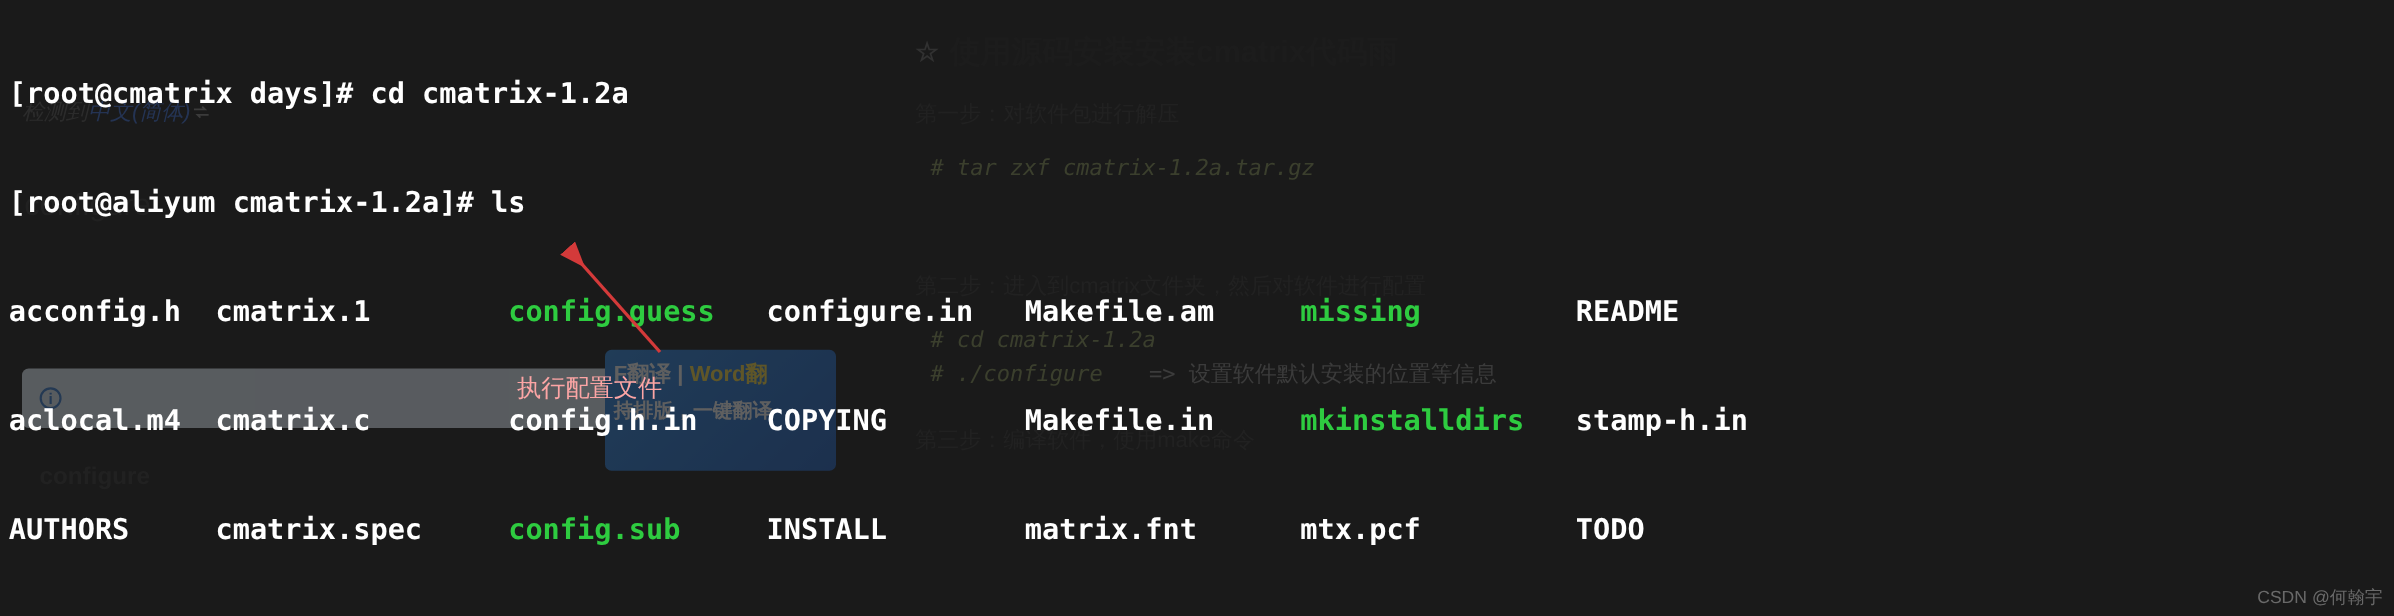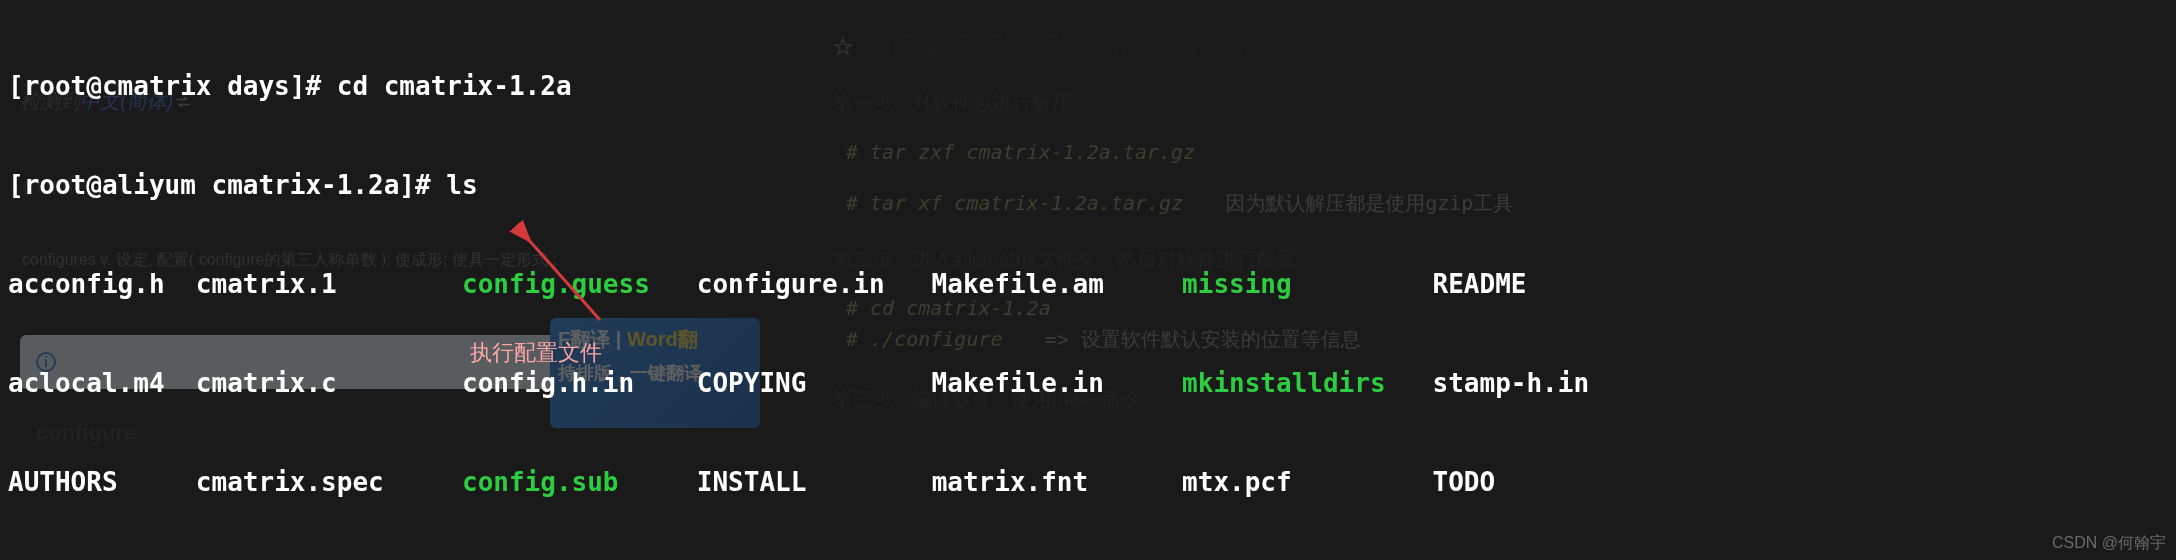--- a/index.html
+++ b/index.html
@@ -181,41 +181,36 @@
     <div class="lang-bar">
       <span>检测到</span>
       <span class="sel">中文(简体)</span>
       <span class="swap-icon">
         <svg viewBox="0 0 24 24" width="20" height="20">
             <path d="M4 9h12l-3-3M20 15H8l3 3" stroke="#888" stroke-width="2" fill="none"></path>
           </svg>
       </span>
     </div>
     <div class="bg-word">configure</div>
-    <div class="bg-def">configures   v. 设定, 配置( configure的第三人称单数 ); 使成形; 使具一定形式 ;</div>
     <div class="bg-tip">
       <span class="dot">i</span>
     </div>
     <div class="bg-conf">configure</div>
     <div class="bg-ad">
       <div class="row1"><span>F翻译</span> | <span class="w">Word翻</span></div>
       <div class="row2">持排版，一键翻译</div>
     </div>
   </div>
   <div class="bg-right">
     <div class="r-title">
       <span class="star">☆</span>
       <span>使用源码安装安装cmatrix代码雨</span>
     </div>
     <div class="r-step" style="top:90px">第一步：对软件包进行解压</div>
     <div class="r-code" style="top:140px"># tar  zxf  cmatrix-1.2a.tar.gz</div>
-    <div class="r-code" style="top:190px">
-      <span># tar  xf  cmatrix-1.2a.tar.gz</span>
-      <span class="r-hint">因为默认解压都是使用gzip工具</span>
-    </div>
     <div class="r-step" style="top:246px">第二步：进入到cmatrix文件夹，然后对软件进行配置</div>
     <div class="r-code" style="top:296px"># cd  cmatrix-1.2a</div>
     <div class="r-code" style="top:326px">
       <span># ./configure</span>
       <span class="r-hint">=&gt;    设置软件默认安装的位置等信息</span>
     </div>
     <div class="r-step" style="top:386px">第三步：编译软件，使用make命令</div>
   </div>
 </div>
 

